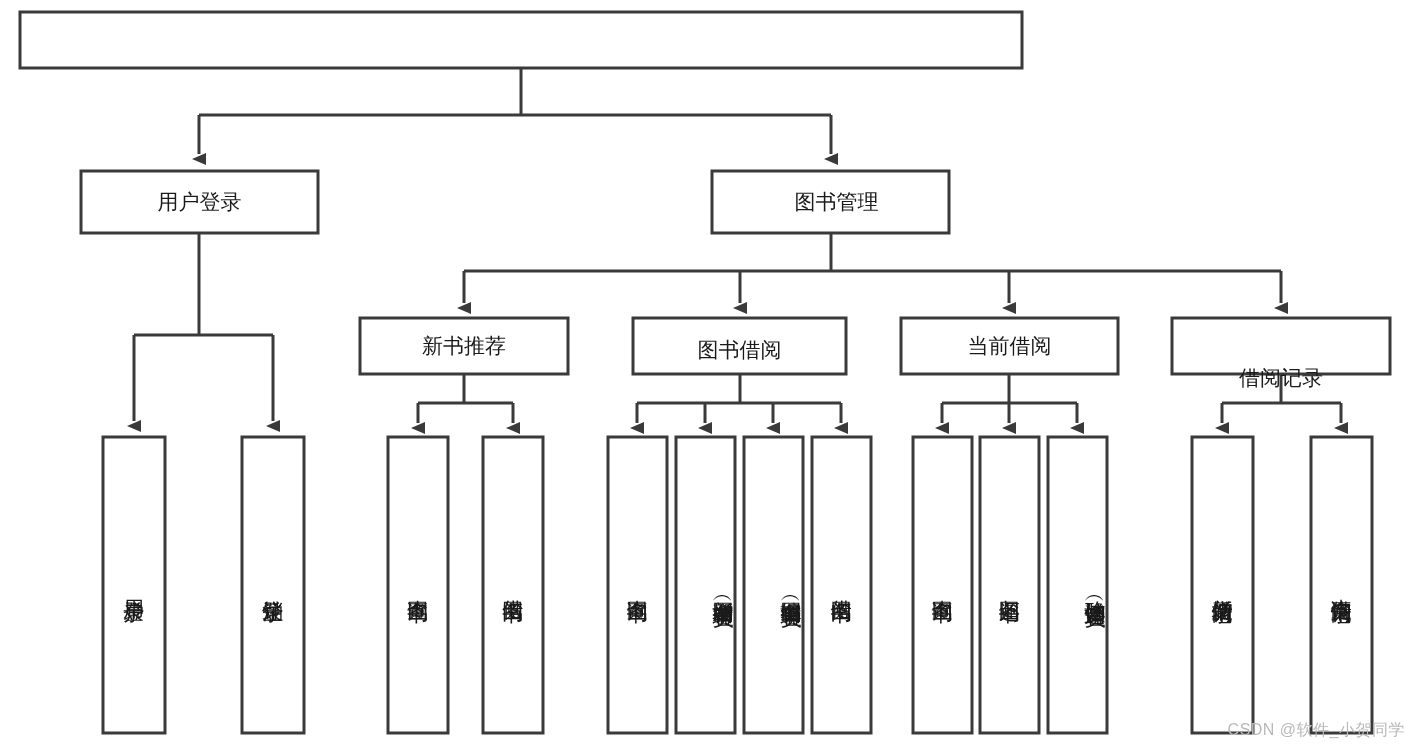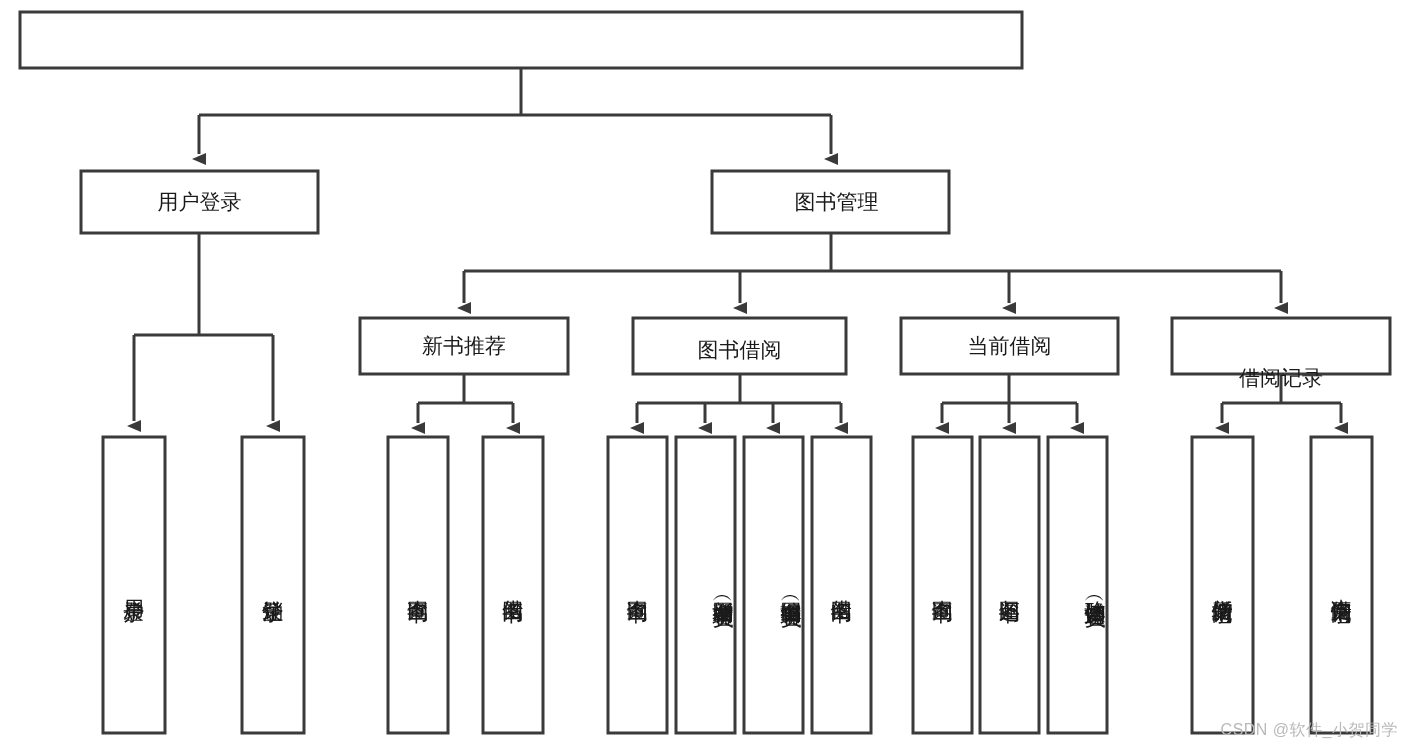--- a/index.html
+++ b/index.html
@@ -9,21 +9,21 @@
   svg{position:absolute;left:0;top:0;width:1405px;height:747px;}
   .node-box{fill:#ffffff;stroke:#3a3a3a;stroke-width:3;}
   .conn{stroke:#3a3a3a;stroke-width:3;fill:none;stroke-linecap:butt;}
   .arrow-head{fill:#3a3a3a;stroke:none;}
   .vbox{position:absolute;display:flex;align-items:center;justify-content:center;
         writing-mode:vertical-rl;text-orientation:upright;
         font-size:21px;color:#1a1a1a;line-height:1.12;letter-spacing:1px;
         box-sizing:border-box;pointer-events:none;}
   .hbox{position:absolute;display:flex;align-items:center;justify-content:center;
         font-size:21px;color:#1a1a1a;box-sizing:border-box;pointer-events:none;}
-  #watermark{position:absolute;right:7px;bottom:6px;font-size:16px;color:#b9b9b9;
+  #watermark{position:absolute;right:0;bottom:6px;font-size:16px;color:#b9b9b9;
              letter-spacing:.5px;white-space:nowrap;}
 </style>
 </head>
 <body>
 
 <div id="stage">
 
   <svg viewBox="0 0 1405 747">
     <defs>
       <marker id="ah" markerWidth="12" markerHeight="14" refX="1" refY="7" orient="auto" markerUnits="userSpaceOnUse">

